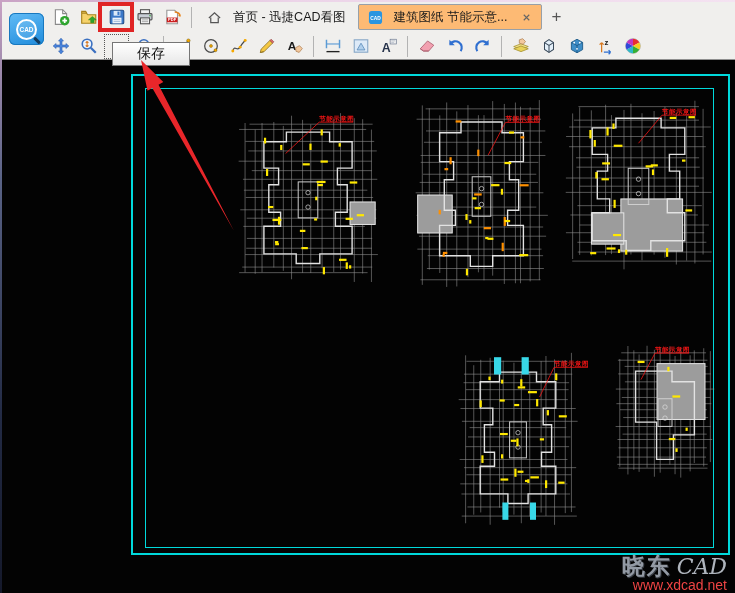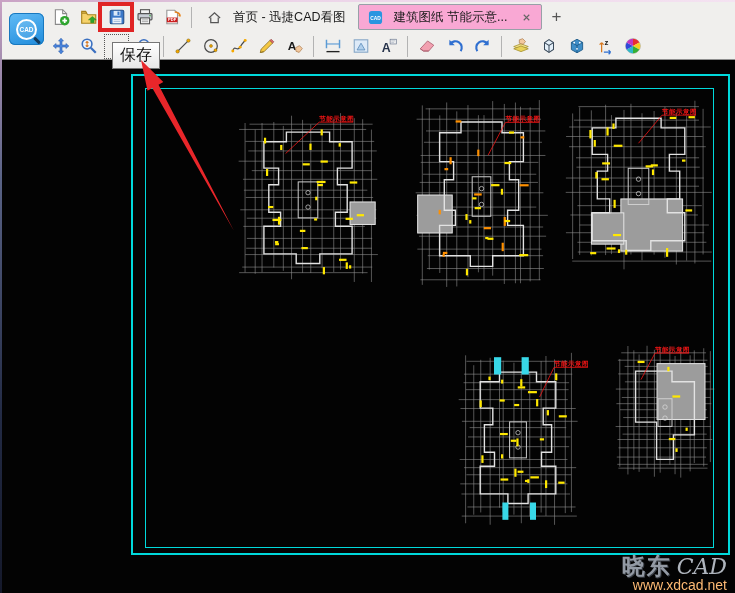--- a/index.html
+++ b/index.html
@@ -27,42 +27,42 @@
   .iconrun{display:flex;align-items:center;gap:3px}
   .tbtn{width:25px;height:25px;display:flex;align-items:center;justify-content:center;
     border:1px solid transparent;flex:0 0 auto}
   .tbtn.focus{border:1px dotted #555}
   .tbtn svg,.ic svg{width:18px;height:18px;display:block}
   .ic{display:flex}
   .sep{width:1px;height:21px;background:#b3b3b3;margin:0 3px;flex:0 0 auto}
   
   .tab{display:flex;align-items:center;gap:11px;height:26px;padding:0 9px;font-size:12.5px;
     color:#1a1a1a;white-space:nowrap;flex:0 0 auto}
-  .tab.active{background:#f9a8d4;border:1px solid #98a0a8;border-radius:2px;margin-top:0}
+  .tab.active{background:#fdba74;border:1px solid #98a0a8;border-radius:2px;margin-top:0}
   .ticon svg{width:15px;height:15px;display:block}
   .tclose{display:flex;margin-left:3px}
   .tclose svg{width:11px;height:11px}
   .tab-plus{width:22px;height:22px;display:flex;align-items:center;justify-content:center;
     font-size:17px;color:#555;flex:0 0 auto}
   
   #savebox{position:absolute;left:98px;top:2px;width:36px;height:30px;border:4px solid #e02424;z-index:55}
-  #tooltip{position:absolute;left:112px;top:42px;padding:2px 7px;font-size:16px;color:#111;
+  #tooltip{position:absolute;left:112px;top:42px;padding:2px 24px;font-size:14px;color:#111;
     background:linear-gradient(#ffffff,#e7e7e7);border:1px solid #767676;z-index:60;white-space:nowrap}
   #arrow-layer{position:absolute;left:0;top:0;width:735px;height:593px;z-index:70;pointer-events:none}
   
   #canvas{position:absolute;left:2px;top:60px;width:733px;height:533px;background:#030303;overflow:hidden}
   .cframe{position:absolute;border-style:solid;border-color:var(--frame,#00d9db)}
   #cframe-outer{left:129px;top:14px;width:599px;height:481px;border-width:2px}
   #cframe-inner{left:143px;top:28px;width:569px;height:460px;border-width:1px}
   
   #watermark{position:absolute;right:8px;bottom:0;text-align:right;z-index:15;line-height:1.05}
   .wm-cn{font-size:23px;font-weight:bold;color:#939aa4;letter-spacing:2px;text-shadow:1px 1px 0 #3a3f46}
   .wm-latin{font-family:"DejaVu Serif","Liberation Serif",serif;font-style:italic;font-size:22px;
     color:#aeb4bc;margin-left:5px}
-  .wm2{font-size:14px;color:#fdba74}
+  .wm2{font-size:14px;color:#ef4444}
 </style>
 </head>
 <body>
 
 <div id="frame-top"></div>
 <div id="frame-left"></div>
 
 <div id="toolbar">
   <div id="logo">
     <div class="logo-glass">

